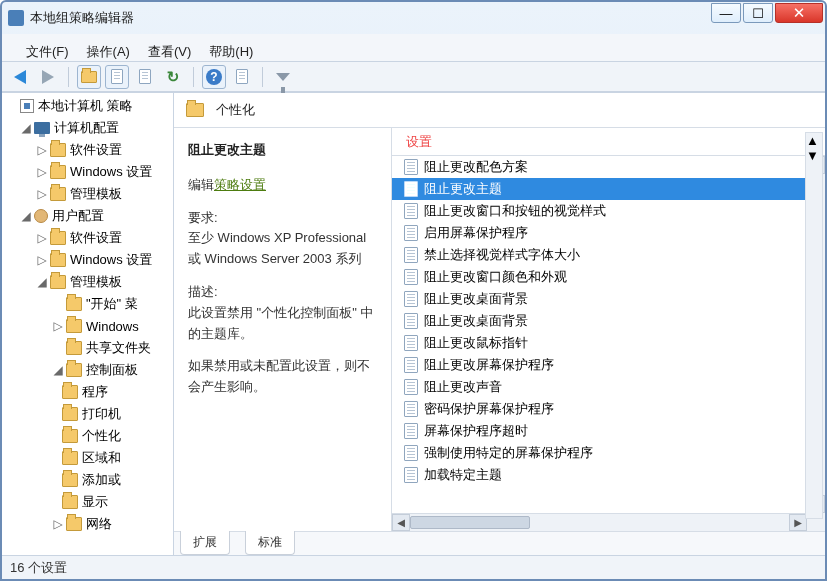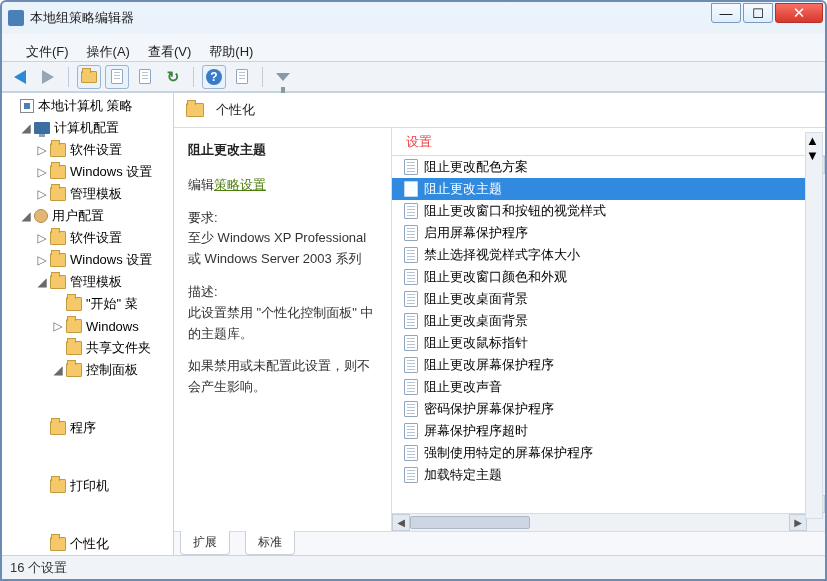--- a/index.html
+++ b/index.html
@@ -35,21 +35,21 @@
 .node { display:flex; align-items:center; height:22px; padding-left:4px; cursor:default; }
 .exp { width:12px; text-align:center; color:#6a6a6a; font-size:12px; margin-right:2px; }
 .ticon { width:16px; height:14px; margin-right:4px; flex-shrink:0; }
 .tfolder { background:#f5c96a; border:1px solid #c49a3a; border-radius:1px; position:relative; }
 .tfolder::before { content:''; position:absolute; top:-4px; left:0; width:7px; height:4px; background:#f5c96a; border:1px solid #c49a3a; border-bottom:none; }
 .tcomp { background:#3c6ea0; border-radius:1px; width:16px; height:12px; position:relative; }
 .tcomp::after { content:''; position:absolute; bottom:-3px; left:5px; width:6px; height:3px; background:#8aa3bd; }
 .tuser { border-radius:50%; background:#e2b776; border:1px solid #b88a46; width:14px; height:14px; }
 .troot { background:#fff; border:1px solid #888; width:14px; height:14px; position:relative; }
 .troot::after { content:''; position:absolute; inset:3px; background:#4a7fb8; }
-.i1 { padding-left: 18px; } .i2 { padding-left: 34px; } .i3 { padding-left: 50px; } .i4 { padding-left: 34px; margin-top: 36px; }
+.i1 { padding-left: 18px; } .i2 { padding-left: 34px; } .i3 { padding-left: 50px; } .i4 { padding-left: 46px; }
 .detail-pane { flex:1; display:flex; flex-direction:column; background:#fff; min-width:0; }
 .detail-header { display:flex; align-items:center; padding:8px 12px; gap:8px; }
 .dh-icon { width:18px; height:14px; }
 .dh-title { color:#222; }
 .detail-body { flex:1; display:flex; border-top:1px solid #d6dde6; min-height:0; }
 .desc-col { width: 218px; padding: 12px 14px; border-right:1px solid #d6dde6; overflow:hidden; color:#333; line-height:1.6; }
 .desc-col .dtitle { font-weight:bold; color:#222; margin-bottom:14px; }
 .desc-col a { color:#4d7c0f; text-decoration:underline; }
 .desc-col p { margin-bottom:12px; }
 .list-col { flex:1; display:flex; flex-direction:column; min-width:0; position:relative; }
@@ -255,20 +255,27 @@
                               <span>区域和</span>
                             </div>
                           </li>
                         <li>
                             <div class="node i4">
                               <span class="exp"></span>
                               <span class="ticon tfolder"></span>
                               <span>添加或</span>
                             </div>
                           </li>
+                        <li>
+                            <div class="node i4">
+                              <span class="exp"></span>
+                              <span class="ticon tfolder"></span>
+                              <span>显示</span>
+                            </div>
+                          </li>
                       </ul>
                     </li>
                     <li>
                         <div class="node i3">
                           <span class="exp">▷</span>
                           <span class="ticon tfolder"></span>
                           <span>网络</span>
                         </div>
                       </li>
                   </ul>

